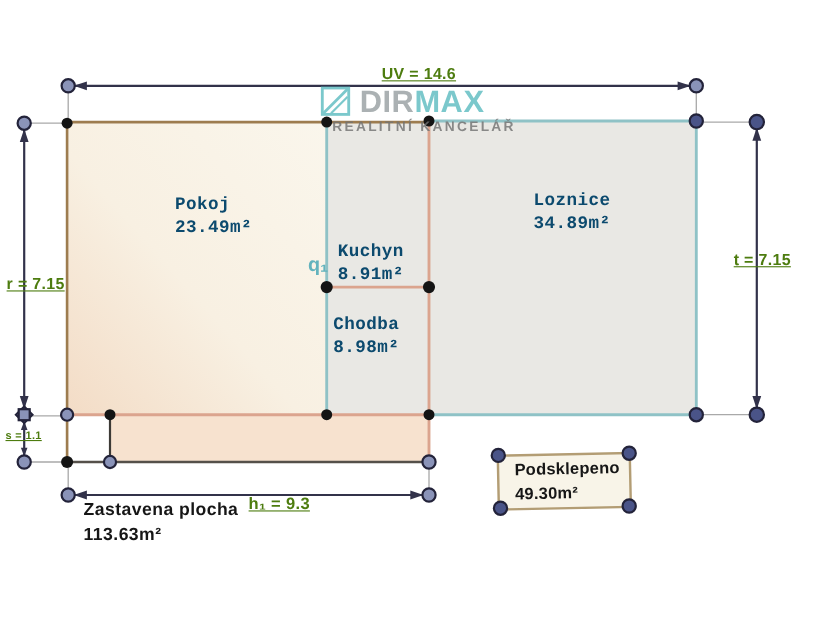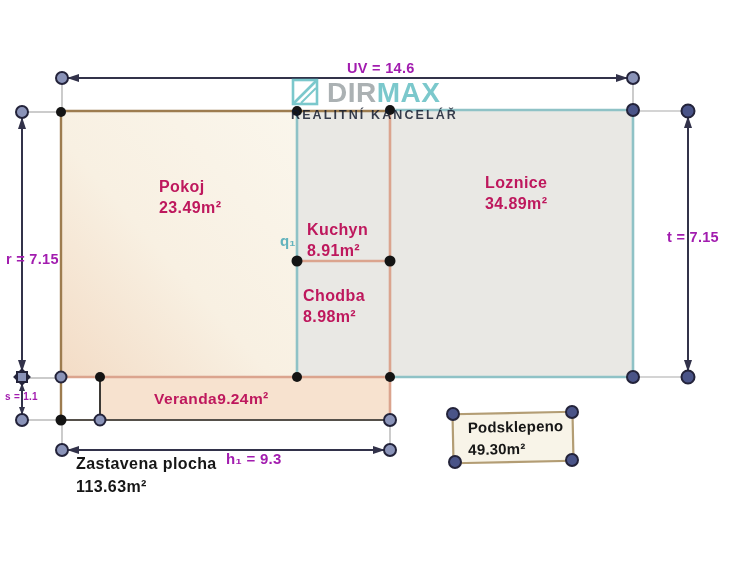--- a/index.html
+++ b/index.html
@@ -2,33 +2,33 @@
 <html><head>
 <meta charset="utf-8">
 <style>
   html,body{margin:0;padding:0;background:#ffffff;}
   #canvas{
     position:relative;width:749px;height:562px;background:#ffffff;overflow:hidden;
     font-family:"Liberation Sans","DejaVu Sans",sans-serif;color:#161616;
   }
   #plan-svg{position:absolute;left:0;top:0;}
   .lbl{position:absolute;font-weight:bold;white-space:nowrap;line-height:21px;}
-  .room{font-size:16px;letter-spacing:.4px;color:#be185d;}
-  .dim{font-size:14.5px;color:#a21caf;letter-spacing:.3px;}
+  .room{font-size:16px;letter-spacing:.4px;color:#0c4a6e;font-family:Liberation Mono, monospace;}
+  .dim{font-size:14.5px;color:#4d7c0f;letter-spacing:.3px;text-decoration:underline;}
   .sum{font-size:16px;line-height:23px;letter-spacing:.4px;}
-  .partition-lbl{font-size:15px;color:#63b3bd;font-weight:bold;text-align:right;}
+  .partition-lbl{font-size:18px;color:#63b3bd;font-weight:bold;text-align:right;}
   .pods-text{font-size:15px;line-height:22px;letter-spacing:.2px;}
   
   #brand{position:absolute;left:291px;top:77px;opacity:.82;}
   #brand .row{display:flex;align-items:flex-end;}
   #brand .wordmark{font-size:28px;font-weight:bold;letter-spacing:.5px;line-height:28px;margin-left:7px;}
   #brand .dir{color:#99a1a3;}
   #brand .max{color:#5fbdc1;}
   #brand .tagline{color:#b4babа;}
-  #brand .tagline{color:#0f172a;font-size:12.5px;font-weight:bold;letter-spacing:2.1px;margin-top:1px;margin-left:0;}
+  #brand .tagline{color:#737373;font-size:12.5px;font-weight:bold;letter-spacing:2.1px;margin-top:1px;margin-left:11px;}
 </style>
 </head>
 <body>
 
 <div id="canvas">
 
   <svg id="plan-svg" width="749" height="562" viewBox="0 0 749 562">
     <defs>
       <linearGradient id="pokojGrad" x1="1" y1="0" x2="0" y2="1">
         <stop offset="0" stop-color="#faf6ec"></stop>
@@ -162,23 +162,20 @@
   <div class="lbl room" style="left:454px;top:172px;margin-left:31px;">
     <div>Loznice</div>
     <div>34.89m²</div>
   </div>
 
   <div class="lbl room" style="left:303px;top:285px;">
     <div>Chodba</div>
     <div>8.98m²</div>
   </div>
 
-  <div class="lbl room" style="left:154px;top:388px;font-size:15.5px;">
-    <span>Veranda</span><span>9.24m²</span>
-  </div>
 
   <div class="lbl pods-text" style="left:468px;top:416px;transform:rotate(-1.2deg);">
     <div>Podsklepeno</div>
     <div>49.30m²</div>
   </div>
 
   <div class="lbl sum" style="left:76px;top:452px;">
     <div>Zastavena plocha</div>
     <div>113.63m²</div>
   </div>

